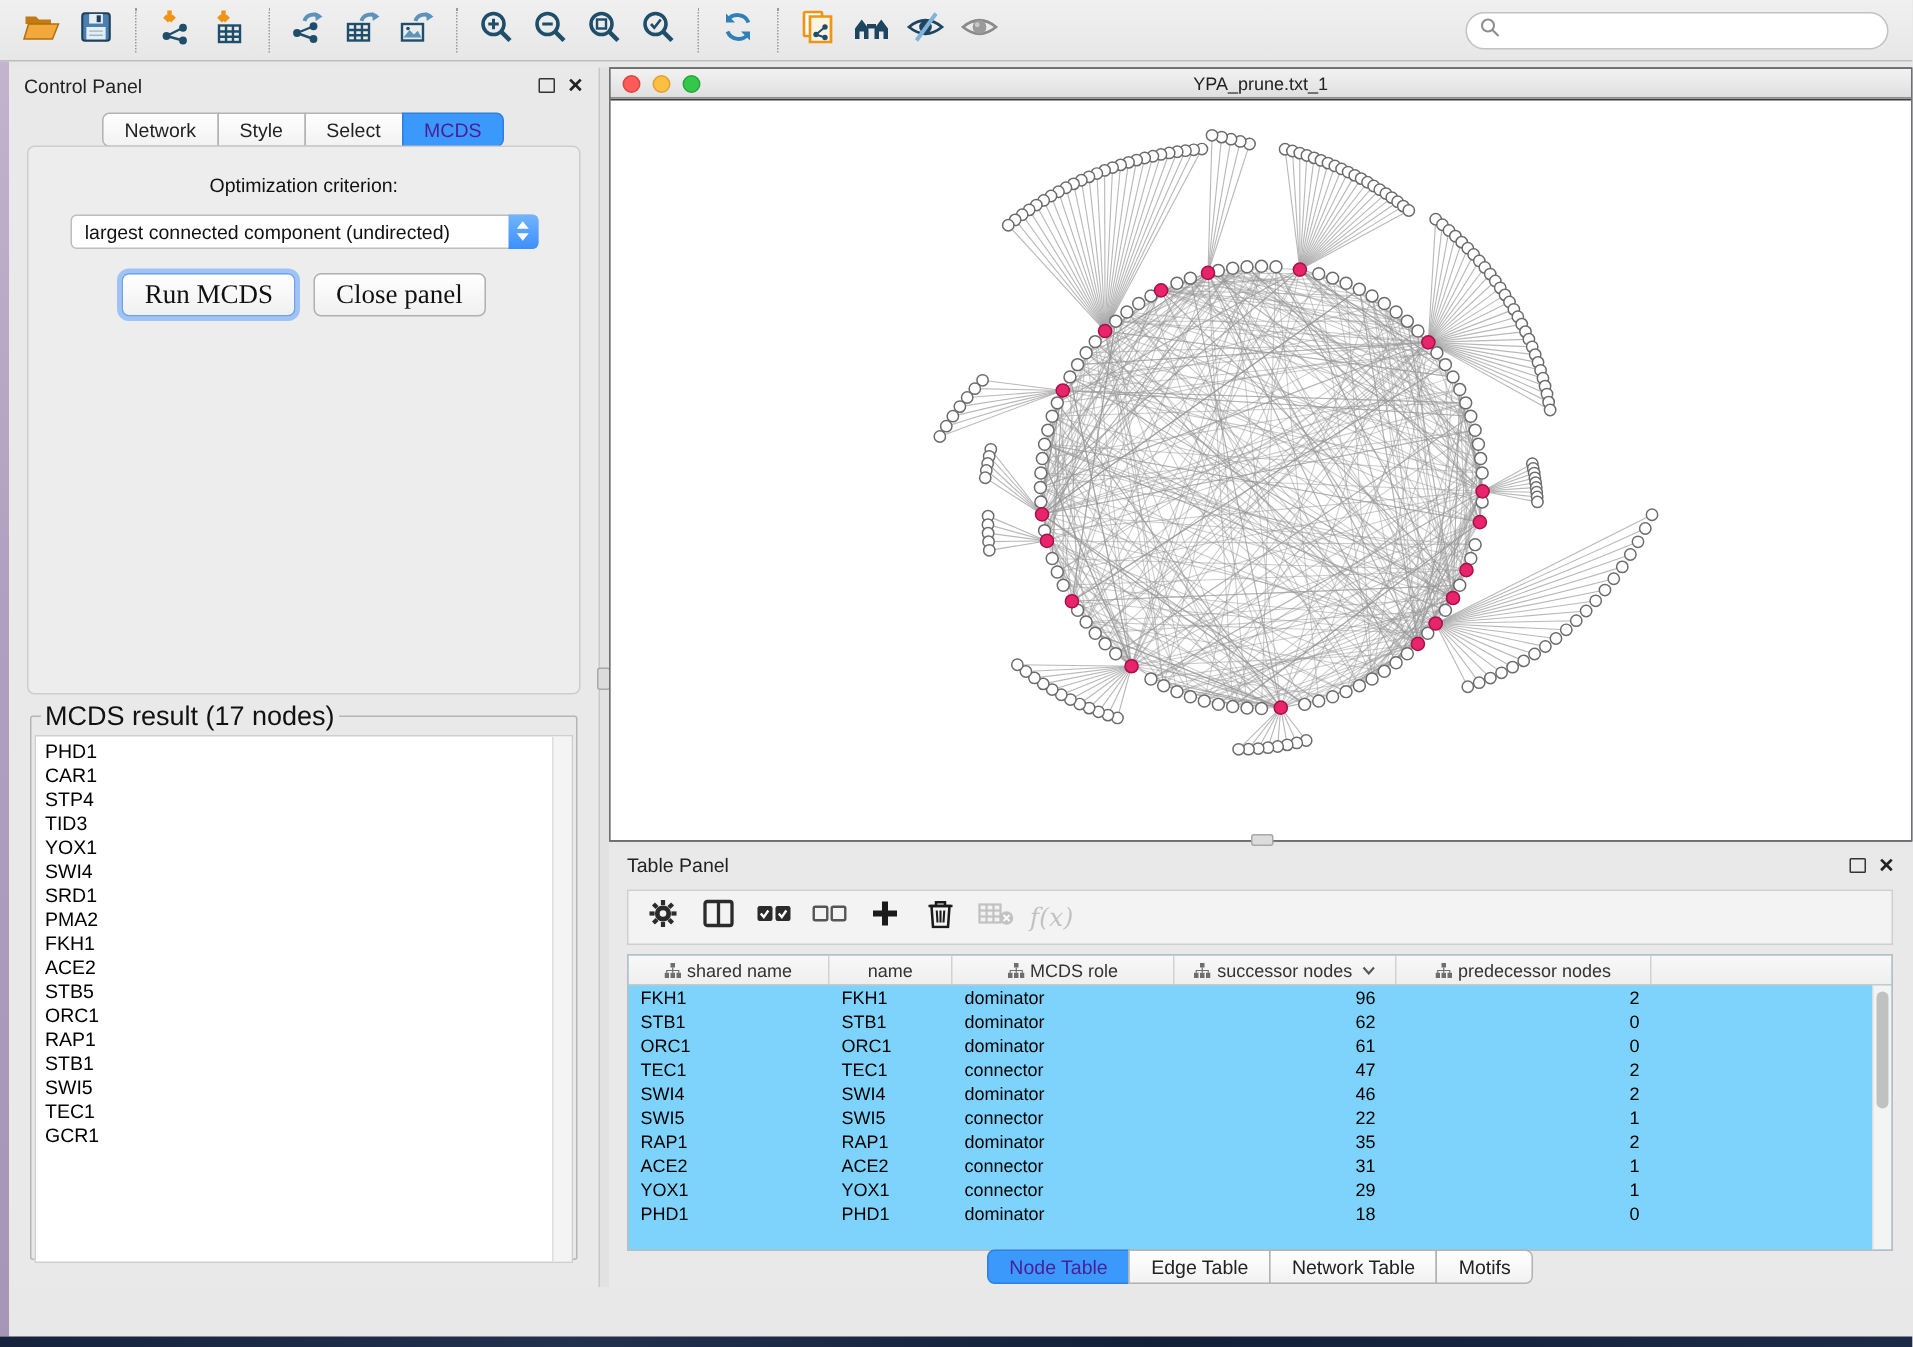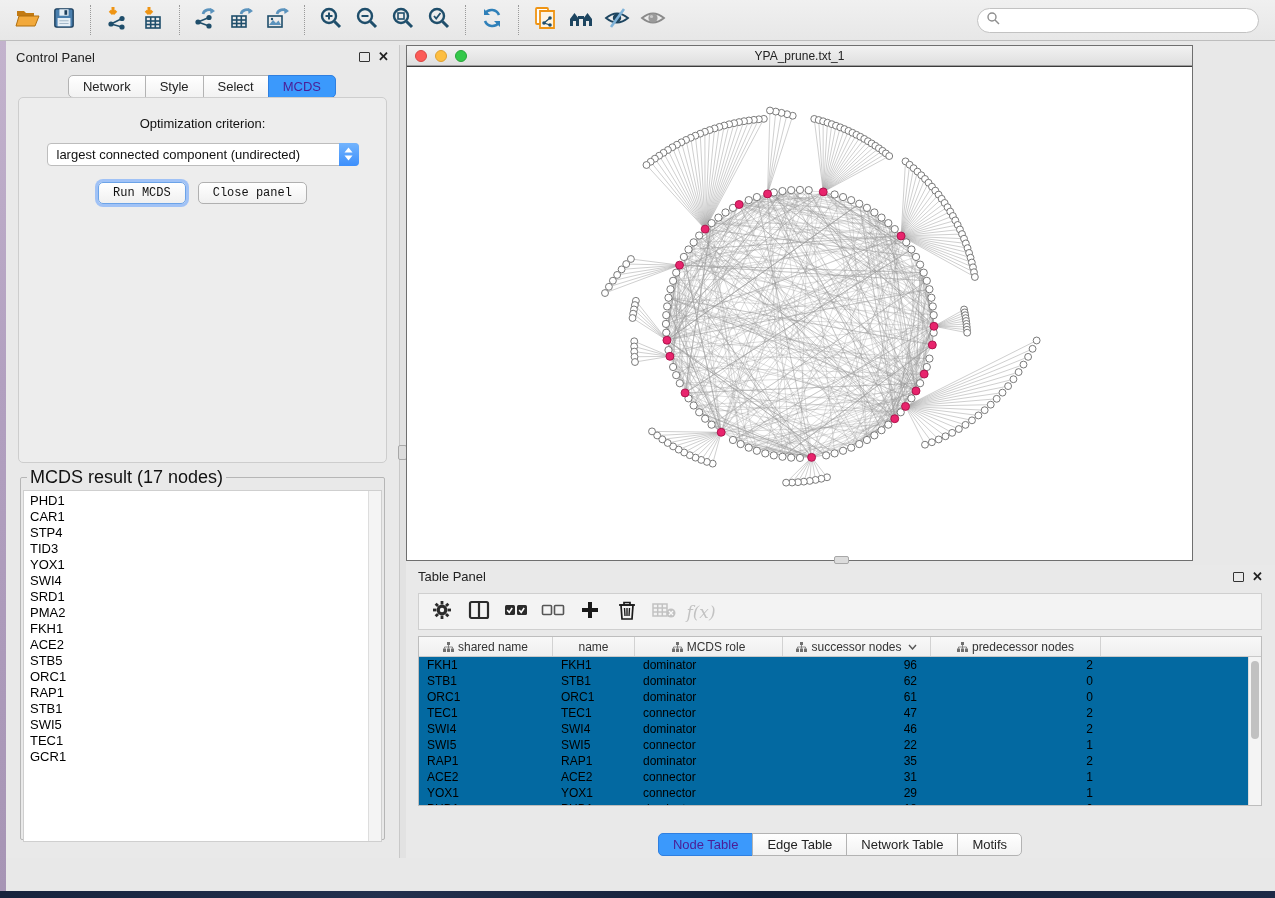--- a/index.html
+++ b/index.html
@@ -40,60 +40,60 @@
   .cp-body { position:absolute; left:12px; right:12px; top:52px; height:366px;
     background:#ededed; border:1px solid #cdcdcd; border-radius:5px; }
   .opt-label { text-align:center; margin-top:18px; font-size:13px; color:#111; }
   .dropdown { margin:12px auto 16px; width:312px; height:23px; background:#fff; border:1px solid #bdbdbd;
     border-radius:4px; display:flex; align-items:center; position:relative; }
   .dropdown .dd-text { flex:1; font-size:13px; color:#111; padding-left:9px; white-space:nowrap; overflow:hidden; }
   .dd-stepper { width:20px; height:23px; margin:-1px -1px 0 0; border-radius:0 4px 4px 0;
     background:linear-gradient(#73b4fd,#3c8ffc); display:flex; flex-direction:column; align-items:center; justify-content:center; gap:2px; }
   .dd-stepper svg { display:block; }
   .btn-row { display:flex; justify-content:center; gap:12px; margin-top:14px; }
-  .mac-btn { font-size:12px; color:#111; background:linear-gradient(#ffffff,#f0f0f0); border:1px solid #b0b0b0;
-    border-radius:5px; padding:3px 14px; font-family:Liberation Mono, monospace;text-align:right; }
+  .mac-btn { font-size:18px; color:#111; background:linear-gradient(#ffffff,#f0f0f0); border:1px solid #b0b0b0;
+    border-radius:5px; padding:3px 14px; font-family:Liberation Serif, serif;text-align:right; }
   .mac-btn.focused { box-shadow:0 0 0 3px rgba(97,159,253,.55); border-color:#6ba3e8; }
 
   .group-box { position:absolute; left:14px; right:14px; top:422px; height:373px; }
   .group-box fieldset { border:1px solid #b6b6b6; border-radius:2px; height:100%; padding:2px; }
   .group-box legend { font-size:18px; color:#111; padding:0 3px; margin-left:4px; }
   .mcds-list { background:#fff; border:1px solid #cfcfcf; height:352px; position:relative; overflow:hidden; }
   .mcds-list .items { padding:2px 0 0 6px; }
   .mcds-item { font-size:13px; line-height:16px; color:#000; }
   .list-scroll { position:absolute; right:0; top:0; bottom:0; width:13px; background:#f4f4f4; border-left:1px solid #ddd; }
 
   
   .vsplit { position:absolute; left:400px; top:45px; width:6px; height:813px; background:#e2e2e2; }
   .vsplit .grip { position:absolute; left:-2px; top:400px; width:9px; height:15px; background:#dcdcdc; border:1px solid #a8a8a8; border-radius:2px; }
   .hsplit-grip { position:absolute; left:834px; top:556px; width:15px; height:8px; background:#dcdcdc; border:1px solid #a8a8a8; border-radius:2px; z-index:5; }
 
   
-  .net-window { position:absolute; left:406px; top:45px; width:787px; height:516px; border:1px solid #6f6f6f; background:#0f172a; }
+  .net-window { position:absolute; left:406px; top:45px; width:869px; height:516px; border:1px solid #6f6f6f; background:#0f172a; }
   .net-title { height:20px; background:linear-gradient(#f2f2f2,#dfdfdf); border-bottom:1px solid #9e9e9e;
     display:flex; align-items:center; position:relative; }
   .lights { display:flex; gap:8px; padding-left:8px; }
   .light { width:12px; height:12px; border-radius:50%; }
   .light.red { background:#fc5b57; border:1px solid #d94743; }
   .light.yellow { background:#fdbe41; border:1px solid #dfa131; }
   .light.green { background:#34c84a; border:1px solid #27a53a; }
   .net-title .title-text { position:absolute; left:0; right:0; text-align:center; font-size:12px; color:#222; }
   .net-canvas { position:absolute; left:0; top:20px; right:0; bottom:0; background:#fff; border-top:1px solid #3c3c3c; }
   .net-canvas svg { display:block; width:100%; height:100%; }
 
   
   .table-panel { position:absolute; left:406px; top:565px; width:869px; height:293px; background:#e9e9e9; }
   .tp-header { height:23px; display:flex; align-items:center; padding:0 12px; font-size:13px; color:#222; }
   .tp-toolbar { position:absolute; left:12px; right:13px; top:28px; height:37px; background:#f3f3f3;
     border:1px solid #cfcfcf; display:flex; align-items:center; gap:7px; padding:0 8px; }
   .ttb { width:30px; height:30px; display:flex; align-items:center; justify-content:center; border-radius:3px; }
   .ttb.disabled { opacity:.55; }
   .fx { font-family:"DejaVu Serif", serif; font-style:italic; font-size:17px; color:#9b9b9b; }
 
-  .grid { position:absolute; left:12px; right:13px; top:71px; height:170px; background:#0369a1; border:1px solid #bdbdbd; overflow:hidden; }
+  .grid { position:absolute; left:12px; right:13px; top:71px; height:198px; background:#7dd3fc; border:1px solid #bdbdbd; overflow:hidden; }
   .grid-head { display:flex; height:20px; background:linear-gradient(#f8f8f8,#efefef); border-bottom:1px solid #c9c9c9; }
   .gh-cell { display:flex; align-items:center; justify-content:center; gap:4px; font-size:12px; color:#333;
     border-right:1px solid #d2d2d2; flex:0 0 auto; position:relative; }
   .gh-cell .sort { margin-left:2px; }
   .gh-fill { flex:1 1 auto; }
   .grid-body { position:absolute; left:0; right:13px; top:20px; bottom:0; }
   .g-row { display:flex; height:16px; }
   .g-cell { font-size:12px; color:#000; line-height:16px; padding-left:8px; flex:0 0 auto; white-space:nowrap; overflow:hidden; }
   .g-cell.num { text-align:right; padding-left:0; }
   .grid-vscroll { position:absolute; right:0; top:20px; bottom:0; width:13px; background:#f4f4f4; border-left:1px solid #ddd; }

